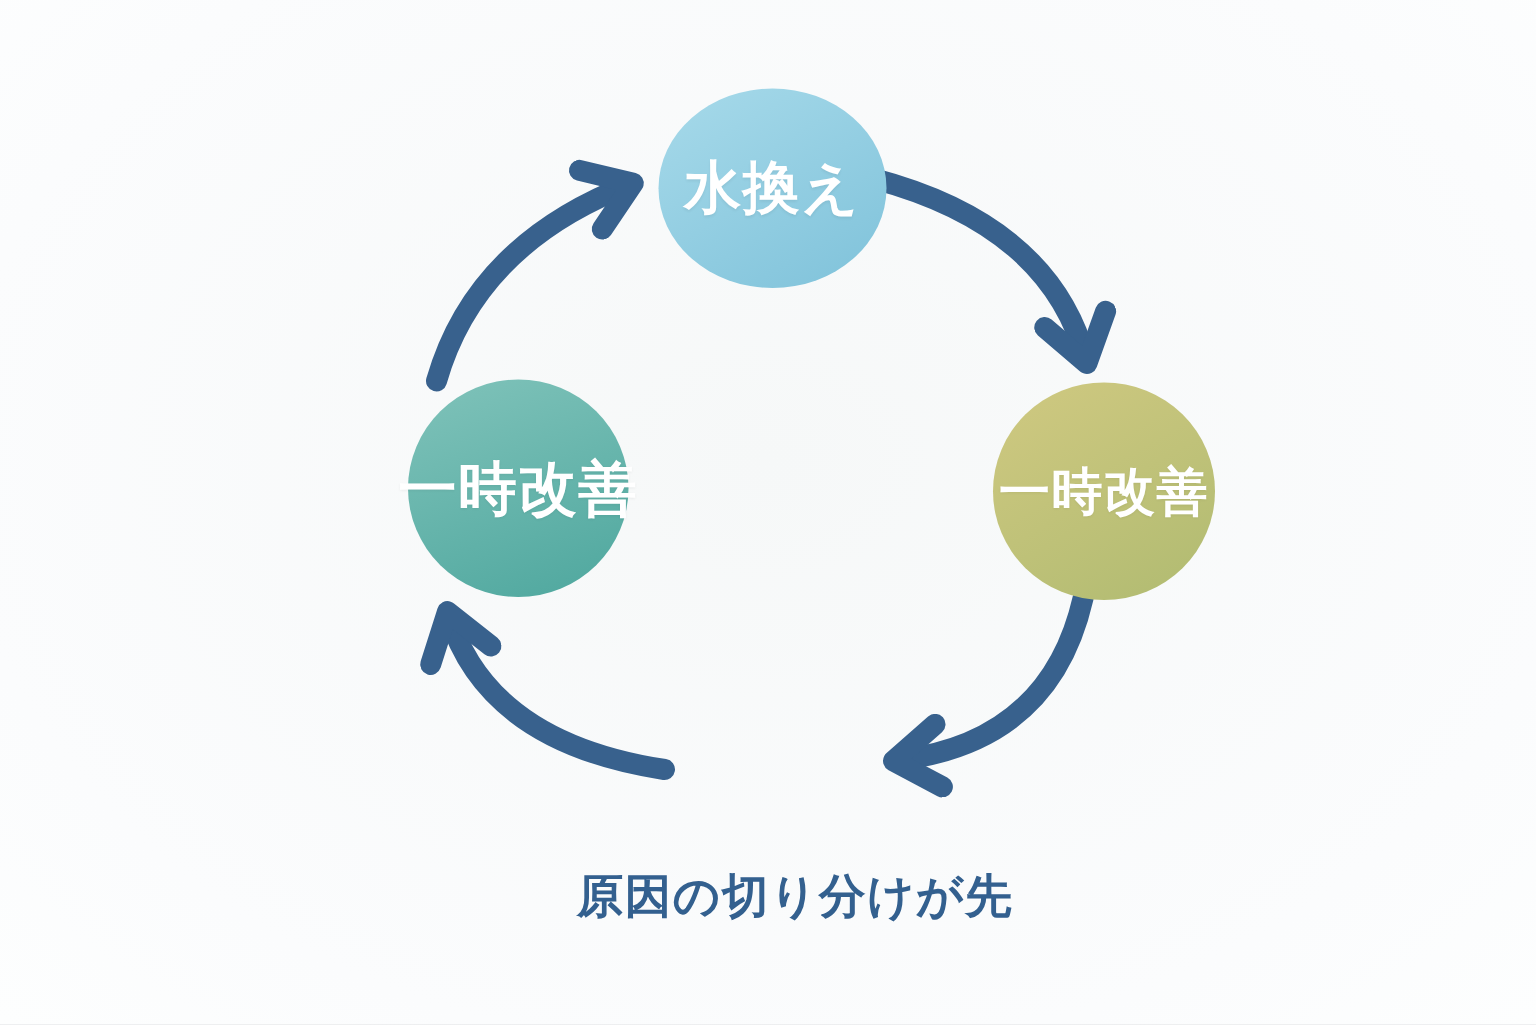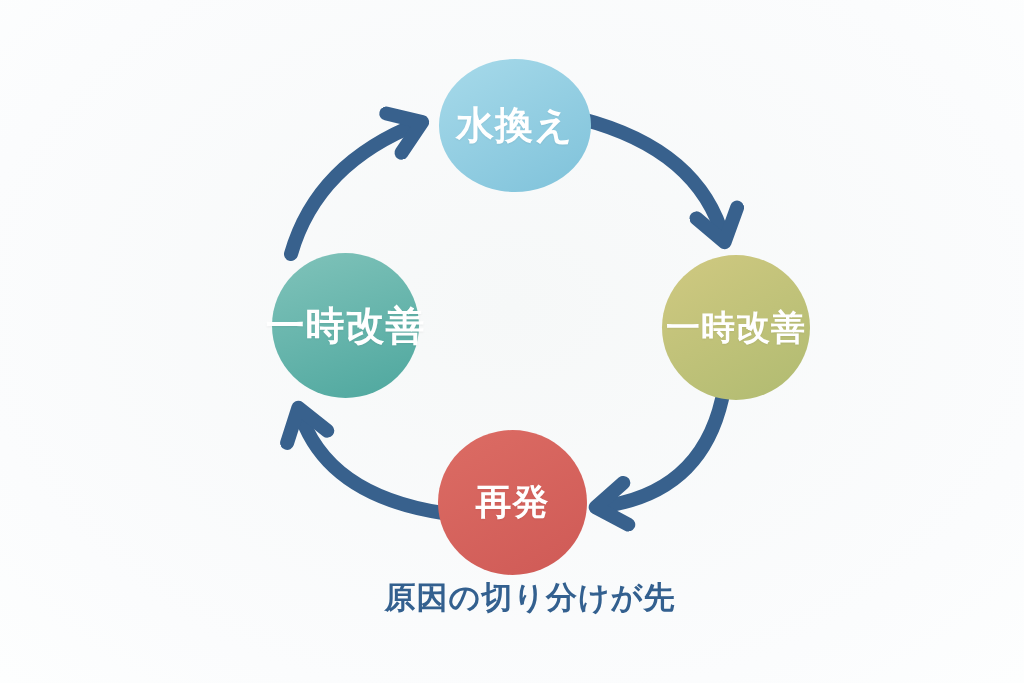--- a/index.html
+++ b/index.html
@@ -88,23 +88,20 @@
   </svg>
 
   <div class="node node-top">
     <span>水換え</span>
   </div>
 
   <div class="node node-right">
     <span>一時改善</span>
   </div>
 
-  <div class="node node-bottom">
-    <span>再発</span>
-  </div>
 
   <div class="node node-left">
     <span>一時改善</span>
   </div>
 
   <div class="caption">原因の切り分けが先</div>
 
 </div>
 
 </body></html>

